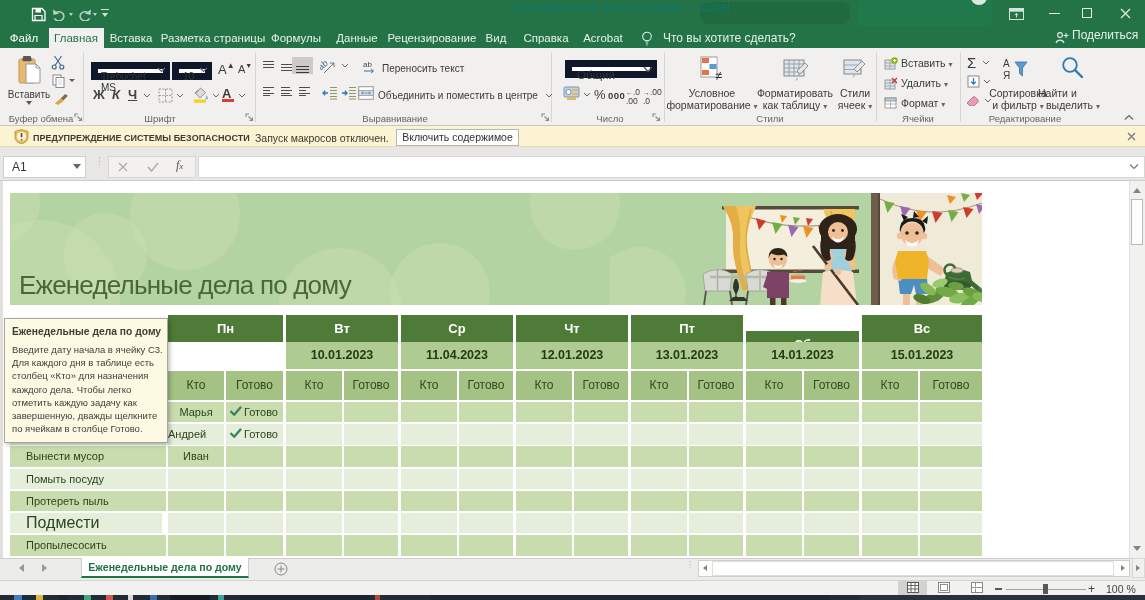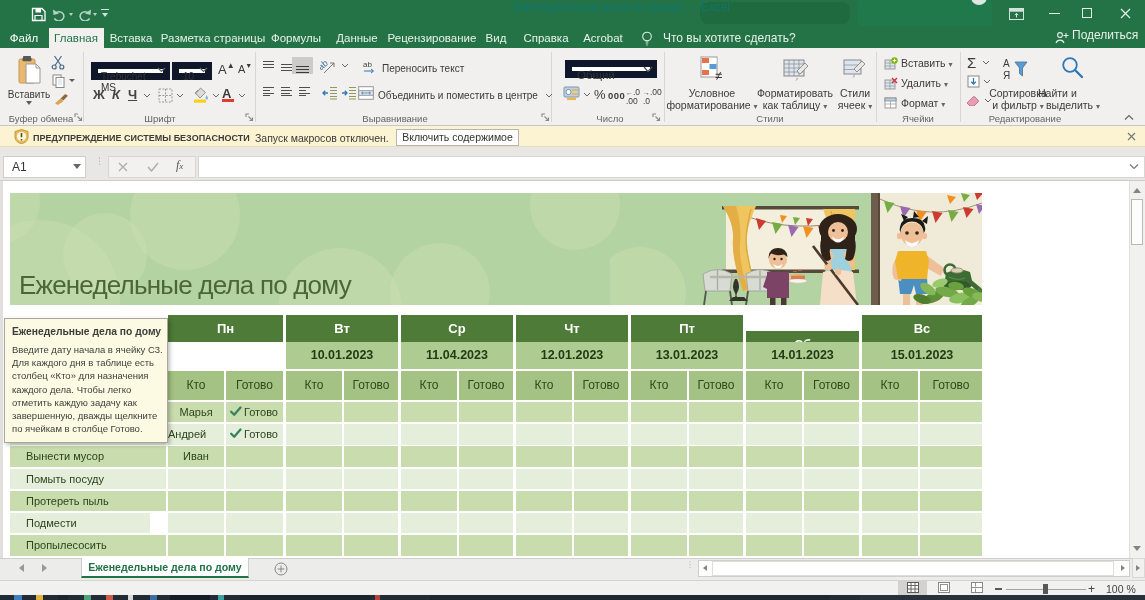--- a/index.html
+++ b/index.html
@@ -588,21 +588,21 @@
 <div class="abs" style="left:401px;top:490.8px;width:56px;height:20.4px;background:#c8dcae;font-size:11px;color:#2c431c;line-height:20.4px;text-align:center;"></div>
 <div class="abs" style="left:459px;top:490.8px;width:54px;height:20.4px;background:#c8dcae;font-size:11px;color:#2c431c;line-height:20.4px;text-align:center;"></div>
 <div class="abs" style="left:516px;top:490.8px;width:56px;height:20.4px;background:#c8dcae;font-size:11px;color:#2c431c;line-height:20.4px;text-align:center;"></div>
 <div class="abs" style="left:574px;top:490.8px;width:54px;height:20.4px;background:#c8dcae;font-size:11px;color:#2c431c;line-height:20.4px;text-align:center;"></div>
 <div class="abs" style="left:631px;top:490.8px;width:56px;height:20.4px;background:#c8dcae;font-size:11px;color:#2c431c;line-height:20.4px;text-align:center;"></div>
 <div class="abs" style="left:689px;top:490.8px;width:54px;height:20.4px;background:#c8dcae;font-size:11px;color:#2c431c;line-height:20.4px;text-align:center;"></div>
 <div class="abs" style="left:746px;top:490.8px;width:56px;height:20.4px;background:#c8dcae;font-size:11px;color:#2c431c;line-height:20.4px;text-align:center;"></div>
 <div class="abs" style="left:804px;top:490.8px;width:55px;height:20.4px;background:#c8dcae;font-size:11px;color:#2c431c;line-height:20.4px;text-align:center;"></div>
 <div class="abs" style="left:862px;top:490.8px;width:56px;height:20.4px;background:#c8dcae;font-size:11px;color:#2c431c;line-height:20.4px;text-align:center;"></div>
 <div class="abs" style="left:920px;top:490.8px;width:62px;height:20.4px;background:#c8dcae;font-size:11px;color:#2c431c;line-height:20.4px;text-align:center;"></div>
-<div class="abs" style="left:10px;top:513.0px;width:140px;height:20.4px;background:#e4eeda;font-size:11px;color:#2c431c;line-height:20.4px;"><span style="padding-left:16px;">Подмести</span></div>
+<div class="abs" style="left:10px;top:513.0px;width:152px;height:20.4px;background:#e4eeda;font-size:16px;color:#2c431c;line-height:20.4px;"><span style="padding-left:16px;">Подмести</span></div>
 <div class="abs" style="left:168px;top:513.0px;width:56px;height:20.4px;background:#e4eeda;font-size:11px;color:#2c431c;line-height:20.4px;text-align:center;"></div>
 <div class="abs" style="left:226px;top:513.0px;width:57px;height:20.4px;background:#e4eeda;font-size:11px;color:#2c431c;line-height:20.4px;text-align:center;"></div>
 <div class="abs" style="left:286px;top:513.0px;width:56px;height:20.4px;background:#e4eeda;font-size:11px;color:#2c431c;line-height:20.4px;text-align:center;"></div>
 <div class="abs" style="left:344px;top:513.0px;width:54px;height:20.4px;background:#e4eeda;font-size:11px;color:#2c431c;line-height:20.4px;text-align:center;"></div>
 <div class="abs" style="left:401px;top:513.0px;width:56px;height:20.4px;background:#e4eeda;font-size:11px;color:#2c431c;line-height:20.4px;text-align:center;"></div>
 <div class="abs" style="left:459px;top:513.0px;width:54px;height:20.4px;background:#e4eeda;font-size:11px;color:#2c431c;line-height:20.4px;text-align:center;"></div>
 <div class="abs" style="left:516px;top:513.0px;width:56px;height:20.4px;background:#e4eeda;font-size:11px;color:#2c431c;line-height:20.4px;text-align:center;"></div>
 <div class="abs" style="left:574px;top:513.0px;width:54px;height:20.4px;background:#e4eeda;font-size:11px;color:#2c431c;line-height:20.4px;text-align:center;"></div>
 <div class="abs" style="left:631px;top:513.0px;width:56px;height:20.4px;background:#e4eeda;font-size:11px;color:#2c431c;line-height:20.4px;text-align:center;"></div>
 <div class="abs" style="left:689px;top:513.0px;width:54px;height:20.4px;background:#e4eeda;font-size:11px;color:#2c431c;line-height:20.4px;text-align:center;"></div>

